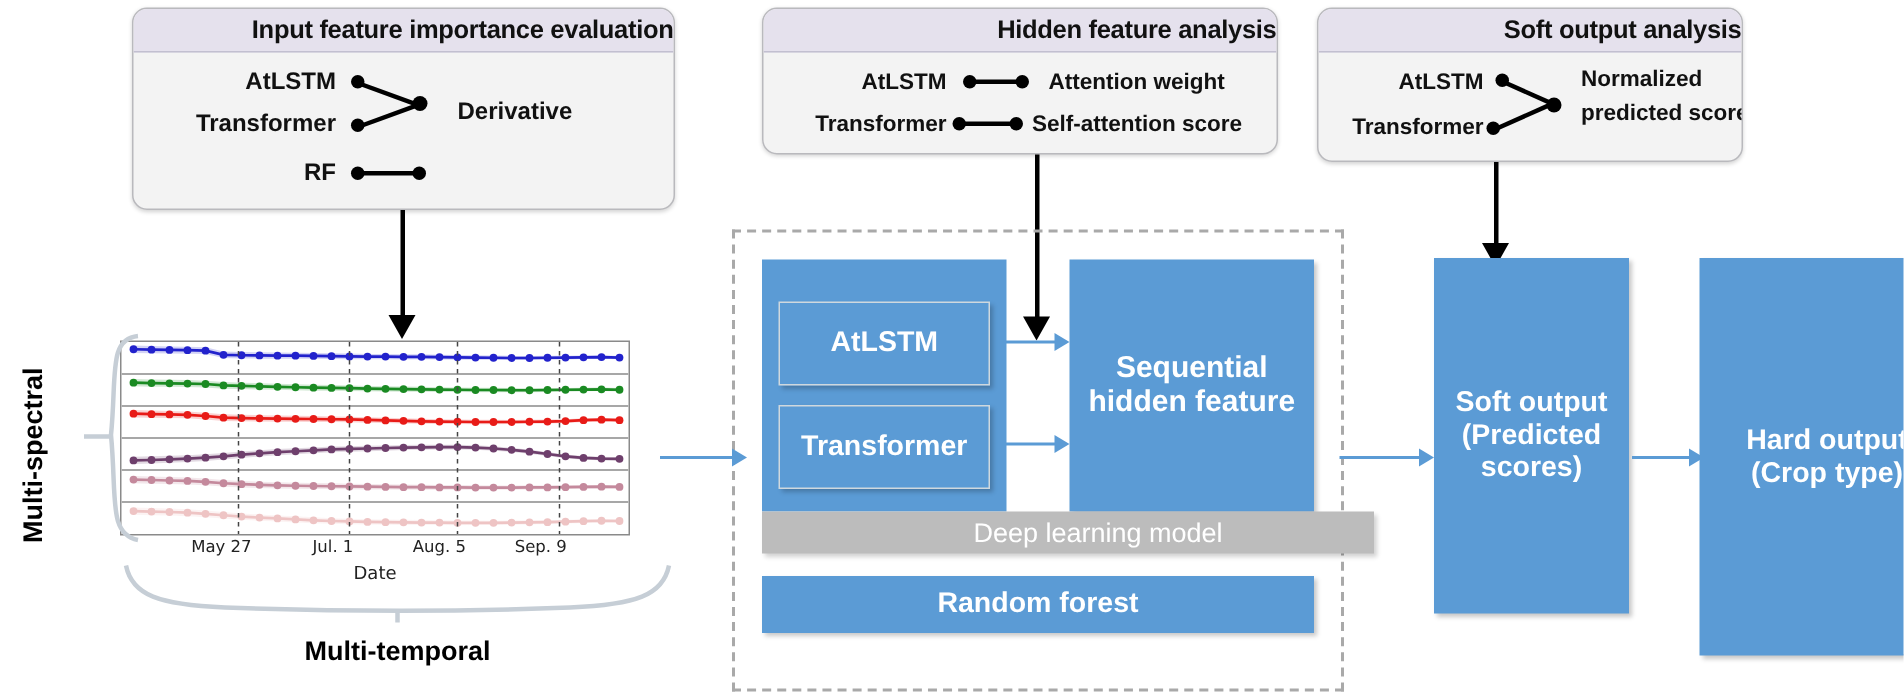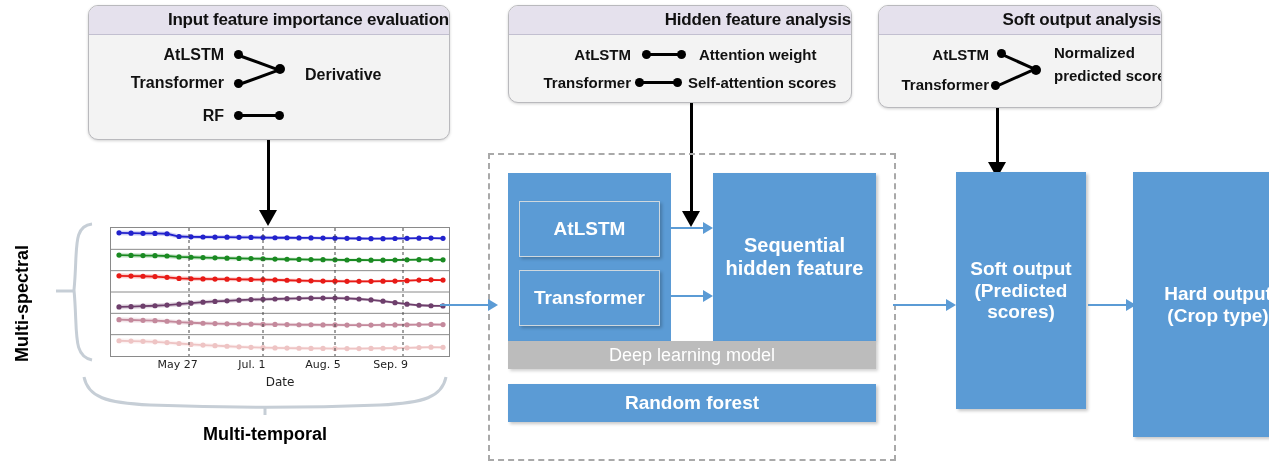--- a/index.html
+++ b/index.html
@@ -27,21 +27,21 @@
   .seg{position:absolute;background:#000;transform-origin:0 50%;}
 
   
   .bluebox{position:absolute;background:#5b9bd5;color:#fff;
            display:flex;align-items:center;justify-content:center;
            text-align:center;font-weight:bold;line-height:1.15;
            box-shadow:2px 2px 3px rgba(0,0,0,.22);}
   .bluebox.outline{border:1px solid #cfd8de;background:#5b9bd5;}
   .grayband{position:absolute;background:#bcbcbc;color:#fff;
             display:flex;align-items:center;justify-content:center;
-            font-weight:normal;box-shadow:2px 2px 3px rgba(0,0,0,.18);}
+            font-weight:normal;box-shadow:2px 2px 3px rgba(0,0,0,.18);padding-left:40px;}
 
   .dashbox{position:absolute;border:2px dashed #a9a9a9;background:transparent;}
 
   
   .blkline{position:absolute;background:#000;width:3px;}
   .blkhead{position:absolute;width:0;height:0;
            border-left:9px solid transparent;border-right:9px solid transparent;
            border-top:16px solid #000;}
   .bluline{position:absolute;background:#5b9bd5;height:2px;}
   .bluhead{position:absolute;width:0;height:0;
@@ -91,21 +91,21 @@
     <div class="lbl r" style="left:4px;top:39px;width:118px;font-size:15px;">Transformer</div>
 
     <div class="dot" style="left:133px;top:15px;width:9px;height:9px;"></div>
     <div class="dot" style="left:168px;top:15px;width:9px;height:9px;"></div>
     <div class="seg" style="left:137px;top:18px;width:34px;height:3px;"></div>
     <div class="lbl l" style="left:190px;top:11px;font-size:15px;">Attention weight</div>
 
     <div class="dot" style="left:126px;top:43px;width:9px;height:9px;"></div>
     <div class="dot" style="left:164px;top:43px;width:9px;height:9px;"></div>
     <div class="seg" style="left:130px;top:46px;width:37px;height:3px;"></div>
-    <div class="lbl l" style="left:179px;top:39px;font-size:15px;">Self-attention scores</div>
+    <div class="lbl l" style="left:179px;top:39px;font-size:15px;">Self-attention score</div>
   </div>
 </div>
 
 <div class="panel" style="left:878px;top:5px;width:282px;height:101px;">
   <div class="panel-hd" style="height:28px;line-height:28px;font-size:17px;">Soft output analysis</div>
   <div class="panel-bd">
     <div class="lbl r" style="left:2px;top:11px;width:108px;font-size:15px;">AtLSTM</div>
     <div class="lbl r" style="left:2px;top:41px;width:108px;font-size:15px;">Transformer</div>
 
     <div class="dot" style="left:118px;top:14px;width:9px;height:9px;"></div>
@@ -121,21 +121,21 @@
 
 <div class="blkline" style="left:267px;top:140px;height:72px;"></div>
 <div class="blkhead" style="left:259px;top:210px;"></div>
 
 <div class="blkline" style="left:690px;top:103px;height:110px;"></div>
 <div class="blkhead" style="left:682px;top:211px;"></div>
 
 <div class="blkline" style="left:996px;top:108px;height:56px;"></div>
 <div class="blkhead" style="left:988px;top:162px;"></div>
 
-<div class="chart-wrap" style="left:110px;top:227px;width:340px;height:102px;">
+<div class="chart-wrap" style="left:80px;top:227px;width:340px;height:102px;">
   <div class="chart-frame" style="left:0;top:0;width:338px;height:128px;">
     <svg width="338" height="128" viewBox="0 0 338 128" style="display:block;position:absolute;left:0;top:0;">
       <g id="chart-bands">
           <polygon points="8,2.3866666666666667 20,2.7433086419753088 32,2.9466172839506184 44,3.149925925925926 56,3.5065679012345687 68,6.316543209876543 80,6.673185185185185 92,6.876493827160495 104,7.079802469135802 116,7.129777777777777 128,7.333086419753087 140,7.536395061728396 152,7.739703703703704 164,7.943012345679012 176,7.992987654320987 188,8.196296296296294 200,8.24627160493827 212,8.449580246913579 224,8.652888888888889 236,8.856197530864197 248,9.059506172839505 260,9.262814814814814 272,9.31279012345679 284,9.209432098765431 296,9.106074074074074 308,9.002716049382716 320,8.899358024691356 332,9.256 332,11.463999999999999 320,11.207308641975306 308,11.410617283950618 296,11.613925925925924 284,11.817234567901233 272,12.020543209876543 260,12.070518518518519 248,11.967160493827159 236,11.863802469135802 224,11.760444444444445 212,11.657086419753083 200,11.553728395061727 188,11.603703703703703 176,11.500345679012344 164,11.55032098765432 152,11.446962962962964 140,11.343604938271605 128,11.240246913580247 116,11.136888888888889 104,11.186864197530863 92,11.083506172839506 80,10.980148148148148 68,10.723456790123457 56,8.013432098765433 44,7.7567407407407405 32,7.653382716049383 20,7.550024691358024 8,7.293333333333333" fill="#2222cc" opacity="0.20"></polygon>
           <polyline points="8,4.84 20,5.1466666666666665 32,5.300000000000001 44,5.453333333333333 56,5.760000000000001 68,8.52 80,8.826666666666666 92,8.98 104,9.133333333333333 116,9.133333333333333 128,9.286666666666667 140,9.440000000000001 152,9.593333333333334 164,9.746666666666666 176,9.746666666666666 188,9.899999999999999 200,9.899999999999999 212,10.053333333333331 224,10.206666666666667 236,10.36 248,10.513333333333332 260,10.666666666666666 272,10.666666666666666 284,10.513333333333332 296,10.36 308,10.206666666666667 320,10.053333333333331 332,10.36" fill="none" stroke="#2222cc" stroke-width="1.8"></polyline>
           <circle cx="8" cy="4.84" r="2.6" fill="#2222cc"></circle>
           <circle cx="20" cy="5.1466666666666665" r="2.6" fill="#2222cc"></circle>
           <circle cx="32" cy="5.300000000000001" r="2.6" fill="#2222cc"></circle>
           <circle cx="44" cy="5.453333333333333" r="2.6" fill="#2222cc"></circle>
           <circle cx="56" cy="5.760000000000001" r="2.6" fill="#2222cc"></circle>

